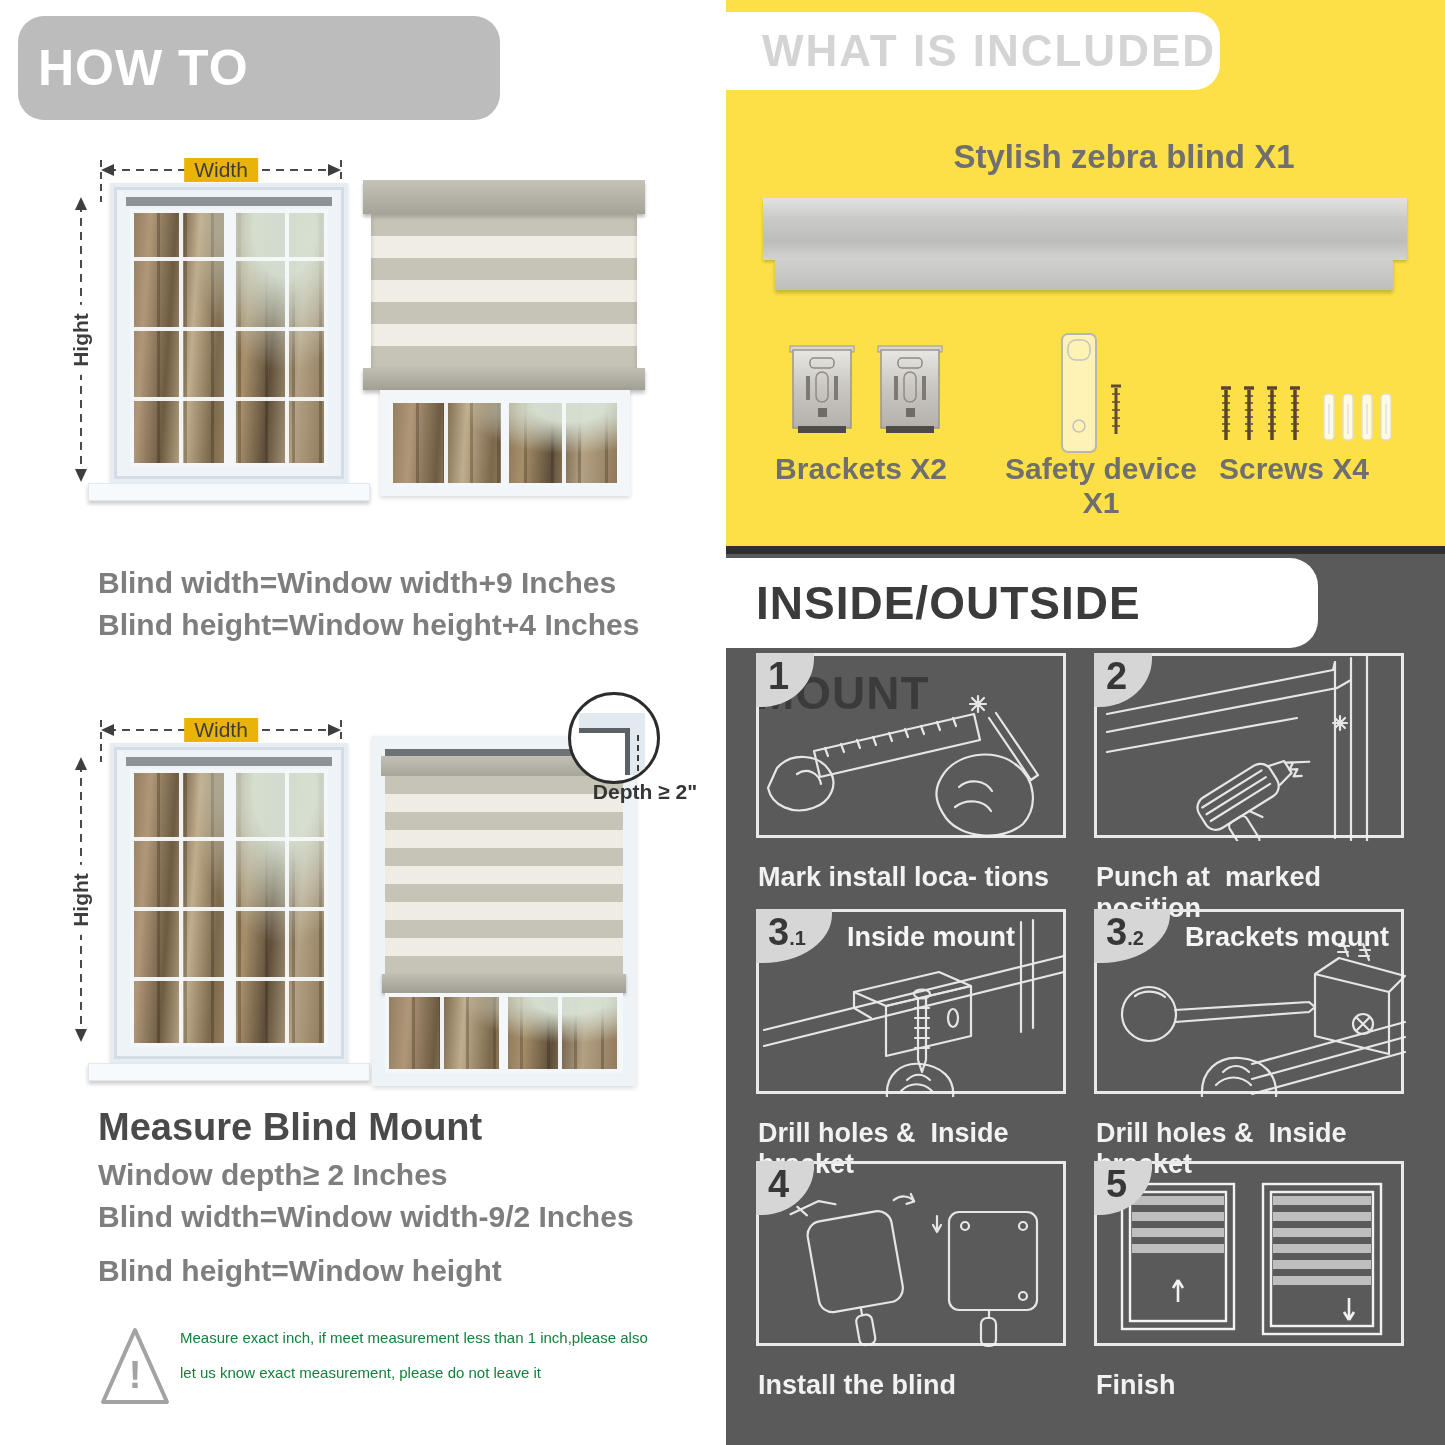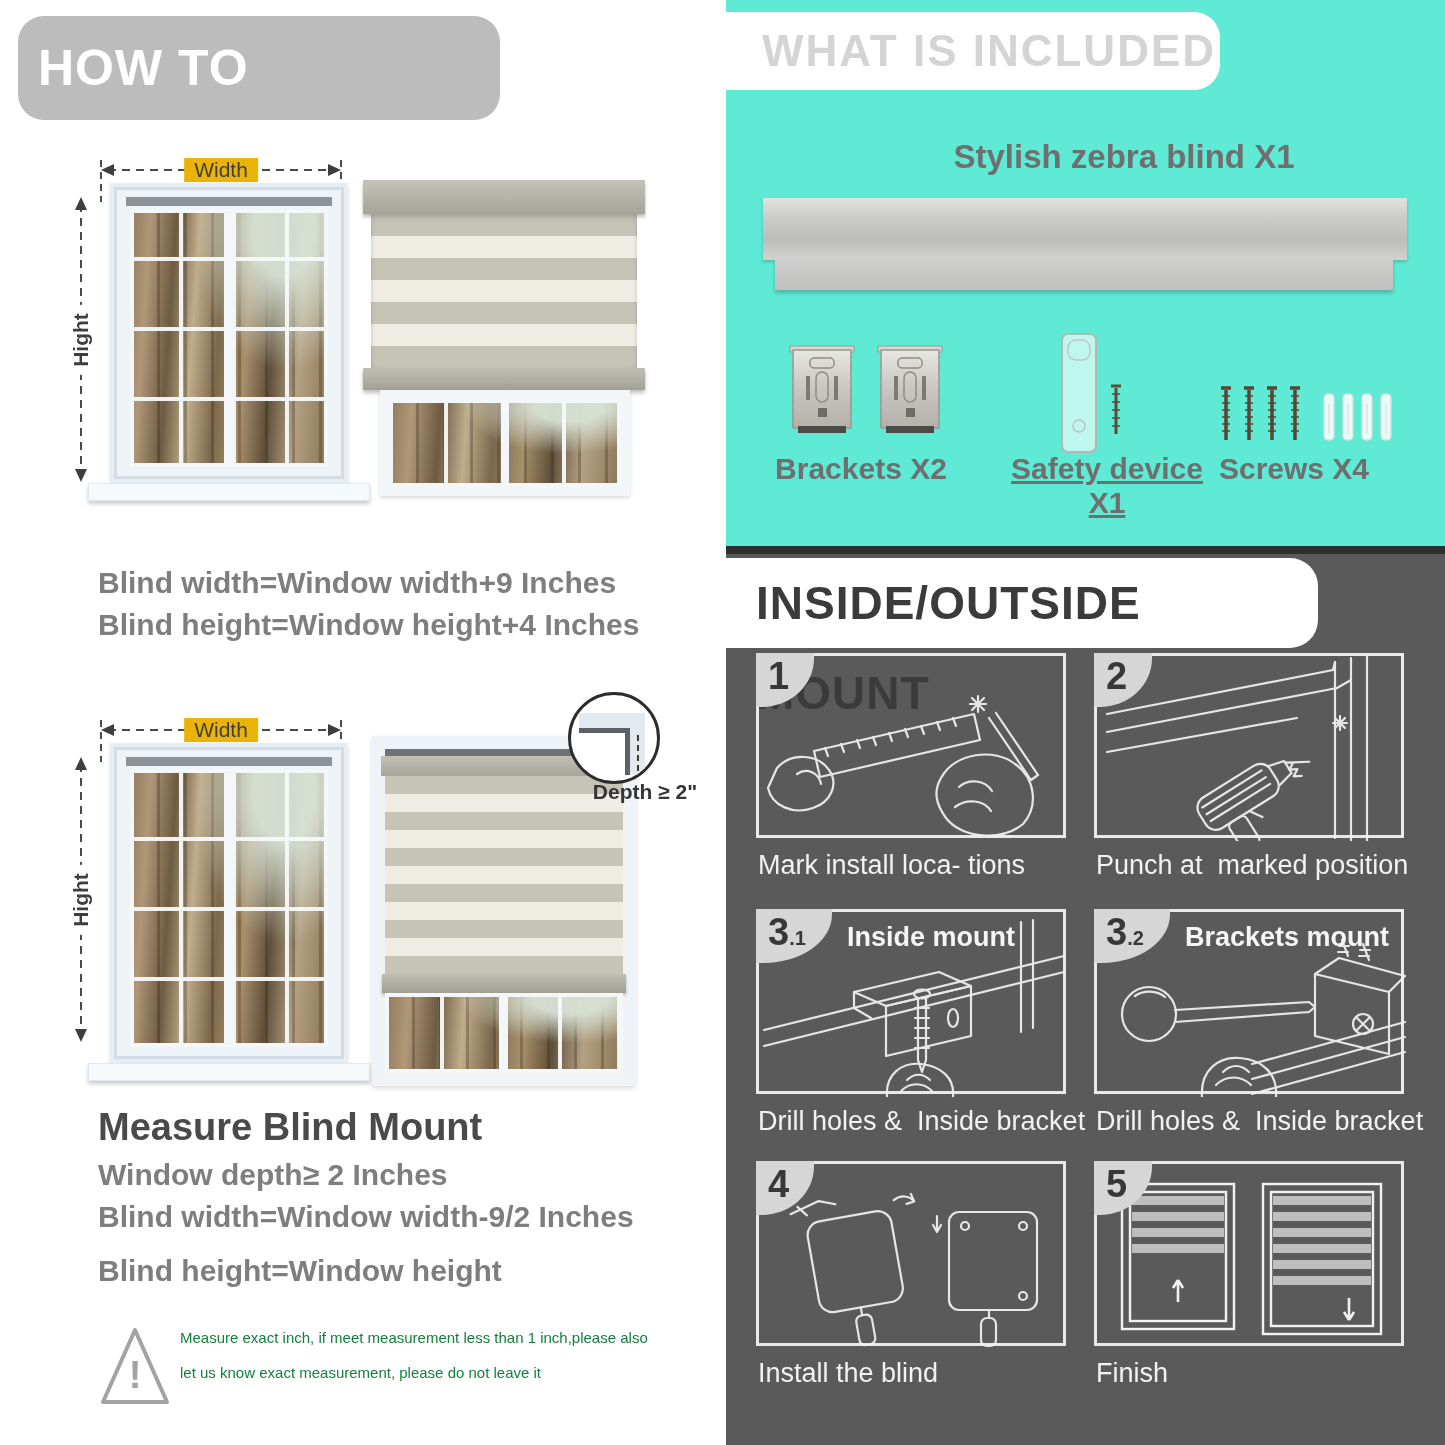--- a/index.html
+++ b/index.html
@@ -76,21 +76,21 @@
   .magnifier .dk-h { position:absolute; left:8px; right:27px; top:33px; height:5px; background:#5c6166; }
   .magnifier .dk-v { position:absolute; right:27px; top:33px; width:5px; bottom:6px; background:#5c6166; }
   .magnifier .dash { position:absolute; right:18px; top:40px; height:36px; border-left:2px dashed #3c3c3c; }
   .depth-lbl { position:absolute; font-size:21px; font-weight:bold; color:#353535; }
 
   
   .warn-text { position:absolute; left:180px; top:1320px; width:478px;
     font-size:15px; font-weight:normal; color:#15803d; line-height:35px; }
 
   
-  .included { position:absolute; left:726px; top:0; width:719px; height:546px; background:#5eead4; }
+  .included { position:absolute; left:726px; top:0; width:719px; height:546px; background:#fde047; }
   .inc-banner { position:absolute; left:0; top:12px; width:494px; height:78px; background:#ffffff;
     border-radius:0 26px 26px 0; }
   .inc-banner span { font-size:44px; font-weight:bold; color:#d4d4d4; line-height:78px;
     padding-left:36px; letter-spacing:2px; display:block; }
   .inc-blind-lbl { position:absolute; left:0; top:138px; width:796px; text-align:center;
     font-size:33px; font-weight:bold; color:#6f6f6f; }
   .headrail { position:absolute; left:37px; top:198px; width:644px; height:62px;
     background:linear-gradient(180deg,#e2e2e0 0%,#c9c9c7 35%,#bdbdbb 70%,#d3d3d1 100%);
     box-shadow:0 2px 3px rgba(0,0,0,.2); }
   .headrail2 { position:absolute; left:49px; top:260px; width:618px; height:30px;
@@ -106,22 +106,22 @@
     padding-left:30px; letter-spacing:1px; display:block; }
 
   .step { position:absolute; width:310px; }
   .frame { position:relative; width:310px; height:185px; border:3px solid #e9e9e9; }
   .badge { position:absolute; left:-3px; top:-3px; width:58px; height:54px; background:#d6d6d6;
     border-radius:0 0 90% 0; color:#383838; font-size:38px; font-weight:bold;
     padding:2px 0 0 12px; z-index:2; }
   .badge.wide { width:76px; }
   .badge .sub { font-size:20px; font-weight:bold; }
   .p-title { position:absolute; left:88px; top:10px; color:#f5f5f5; font-size:27px; font-weight:bold; z-index:2; }
-  .caption { position:absolute; left:2px; top:197px; width:330px; color:#f2f2f2;
-    font-size:27px; font-weight:normal; white-space:pre-wrap; }
+  .caption { position:absolute; left:2px; top:209px; width:330px; color:#f2f2f2;
+    font-size:27px; font-weight:bold; white-space:pre-wrap; }
   .art { position:absolute; left:0; top:0; }
 </style>
 </head>
 <body>
 
 <div class="page">
 
   <div class="left-col">
 
     <div class="h-banner">
@@ -285,21 +285,21 @@
       <g id="anc">
         <rect x="106" y="12" width="10" height="46" rx="4" fill="rgba(255,255,255,.85)" stroke="#dcdcdc" stroke-width="1.3"></rect>
         <line x1="111" y1="22" x2="111" y2="52" stroke="#e6e6e6" stroke-width="2"></line>
       </g>
       <use href="#anc" x="19"></use>
         <use href="#anc" x="38"></use>
         <use href="#anc" x="57"></use>
     </svg>
 
     <div class="item-label" style="left:40px;  width:190px;">Brackets X2</div>
-    <div class="item-label" style="left:269px; width:224px;text-decoration:underline;">Safety device X1</div>
+    <div class="item-label" style="left:263px; width:224px;">Safety device X1</div>
     <div class="item-label" style="left:478px; width:180px;">Screws X4</div>
   </div>
 
   <div class="divider"></div>
 
   <div class="mount">
     <div class="mnt-banner">
       <span>INSIDE/OUTSIDE MOUNT</span>
     </div>
 

